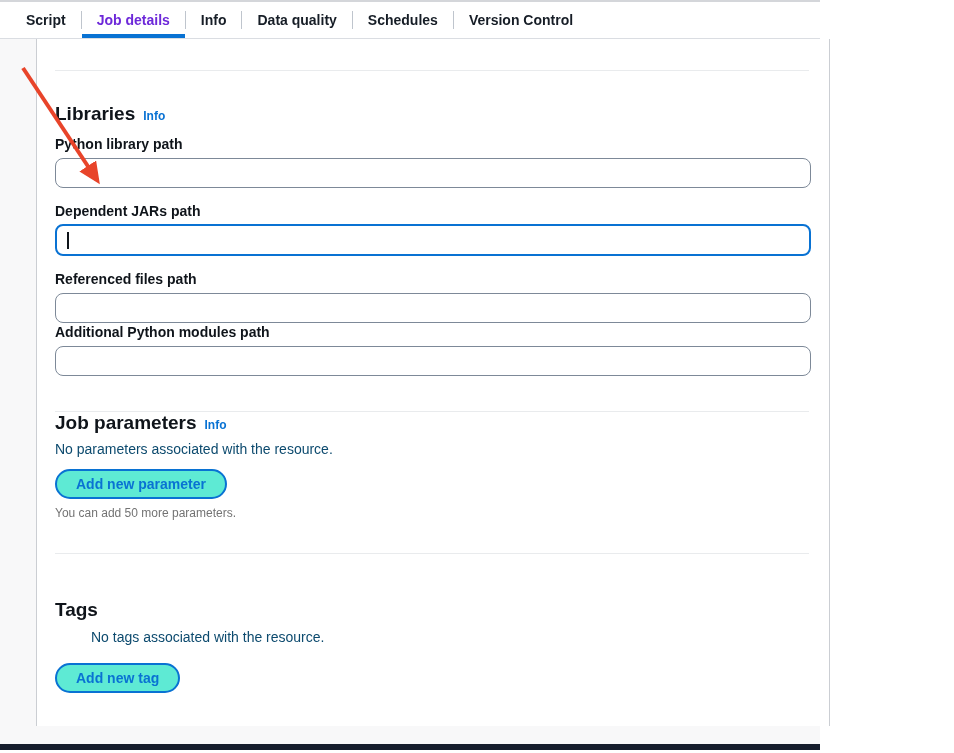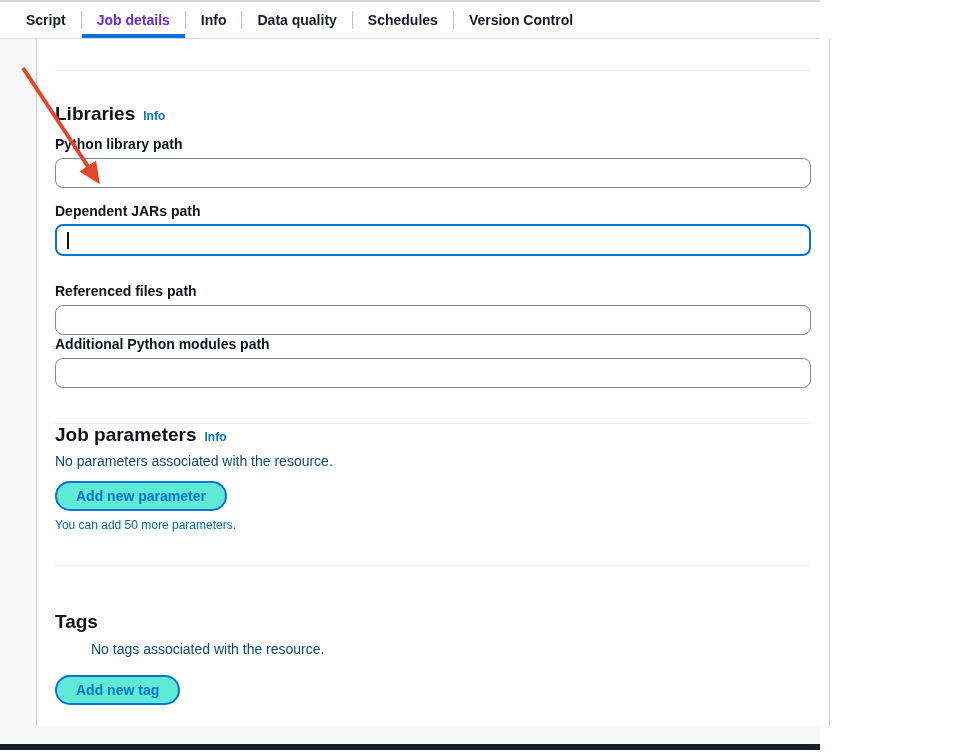--- a/index.html
+++ b/index.html
@@ -30,39 +30,39 @@
   h2.section-title { font-size:19px; line-height:22px; font-weight:bold; color:#0f141a; }
   #libraries-title { margin-top:32px; }
   #jobparams-title { }
   #tags-title      { margin-top:45px; }
   .info-link { font-size:12px; font-weight:bold; color:#0972d3; margin-left:8px;
                text-decoration:none; cursor:pointer; }
 
   .field-label { display:block; font-size:14px; line-height:18px; font-weight:bold; color:#0f141a; }
   #flabel-0 { margin-top:8px; }
   #flabel-1 { margin-top:14px; }
-  #flabel-2 { margin-top:26px; }
+  #flabel-2 { margin-top:14px; }
   #flabel-3 { }
 
   .input-wrap { position:relative; }
   #fwrap-0 { margin-top:5px; }
   #fwrap-1 { margin-top:4px; }
   #fwrap-2 { margin-top:5px; }
   #fwrap-3 { margin-top:5px; }
   .text-input { width:756px; height:30px; border:1px solid #7d8998; border-radius:8px;
                 background:#ffffff; font-size:14px; color:#0f141a; padding:0 11px; outline:none; }
   .text-input.focused { height:32px; border:2px solid #0972d3; }
   .caret { position:absolute; left:12px; top:8px; width:1.5px; height:17px; background:#0f141a;
            animation: blink 1.1s steps(1) infinite; }
   @keyframes blink { 50% { opacity:0; } }
 
   .empty-text { font-size:14px; line-height:16px; color:#0c4a6e; }
   #jobparams-empty { margin-top:5px; }
   #tags-empty      { margin-top:8px;margin-left:36px; }
-  .helper-text { font-size:12px; line-height:16px; color:#0369a1; }
+  .helper-text { font-size:12px; line-height:16px; color:#737373; }
   #jobparams-helper { margin-top:6px; }
 
   .pill-btn { display:inline-block; height:30px; padding:0 19px; background:#5eead4;
               border:2px solid #0972d3; border-radius:16px; color:#0972d3;
               font-family:"Liberation Sans", sans-serif; font-size:14px; font-weight:bold;
               line-height:26px; cursor:pointer; }
   #add-param-btn { margin-top:12px; }
   #add-tag-btn   { margin-top:18px; }
 
   

